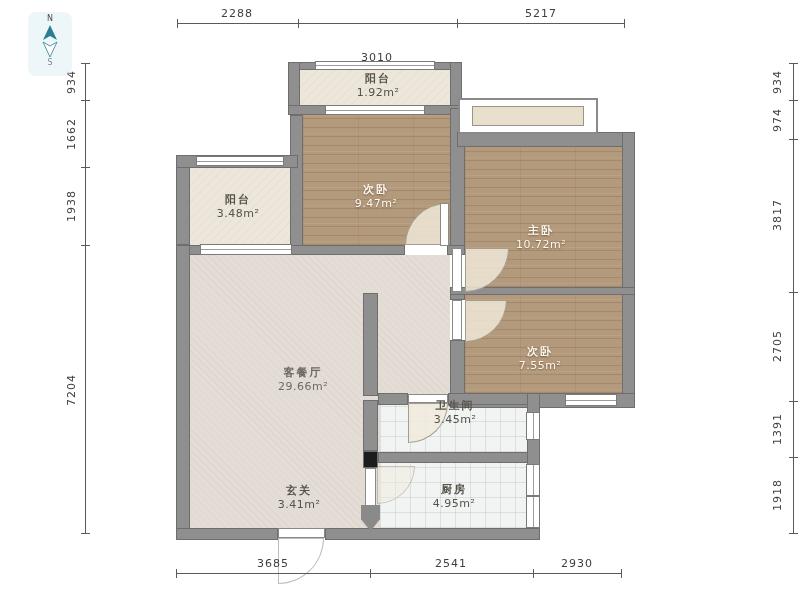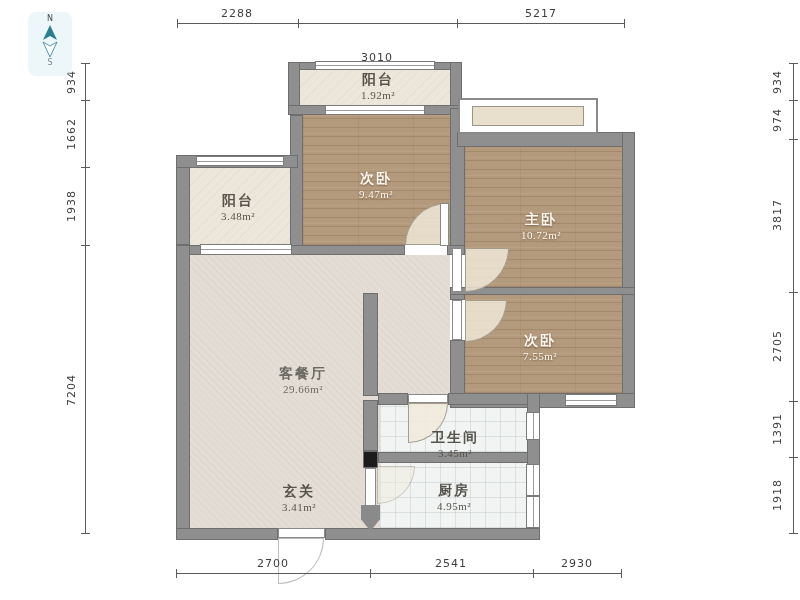--- a/index.html
+++ b/index.html
@@ -32,24 +32,24 @@
   .bay-inner{background:#e8dfcd;border:1px solid #9b9486;box-sizing:border-box;}
   
   .leaf{background:#fff;border:1px solid #8a8a8a;box-sizing:border-box;}
   .arc{background:rgba(240,234,219,.82);border:1px solid #a39d8e;box-sizing:border-box;}
   .arc-tl{border-radius:100% 0 0 0;}
   .arc-br{border-radius:0 0 100% 0;}
   .arc-white{background:rgba(255,255,255,.95);border-color:#bdbdbd;}
   .arrow-down{background:#8a8a8a;clip-path:polygon(0 0,100% 0,100% 55%,50% 100%,0 55%);}
   
   .room-label{position:absolute;transform:translate(-50%,-50%);text-align:center;line-height:1.3;white-space:nowrap;}
-  .room-label .rname{font-size:14px;font-weight:bold;letter-spacing:2px;display:block;}
-  .room-label .rarea{font-size:11px;display:block;letter-spacing:.5px;font-family:Liberation Serif, serif;}
+  .room-label .rname{font-size:11px;font-weight:bold;letter-spacing:2px;display:block;}
+  .room-label .rarea{font-size:11px;display:block;letter-spacing:.5px;}
   .lab-dark{color:#55534b;}
-  .lab-light{color:#fbf8f2;text-shadow:0 1px 2px rgba(70,45,20,.55);}
+  .lab-light{color:#fbf8f2;text-shadow:0 1px 2px rgba(70,45,20,.55);margin-top:12px;}
   .lab-gray{color:#6b6a62;}
   
   .dimline{background:#5a5a5a;}
   .tick{background:#5a5a5a;}
   .dim{position:absolute;transform:translate(-50%,-50%);font-size:11px;color:#3e3e3e;letter-spacing:1px;white-space:nowrap;}
   .dim-rot{transform:translate(-50%,-50%) rotate(-90deg);}
   
   .compass{position:absolute;left:28px;top:12px;width:44px;height:64px;text-align:center;
     background:rgba(215,238,243,.45);border-radius:8px;}
   .compass .cn{font-size:8px;color:#4a4a4a;display:block;line-height:10px;margin-top:2px;}
@@ -154,21 +154,21 @@
     <span class="rarea">3.48m²</span>
   </div>
   <div class="room-label lab-light" style="left:540px;top:347px;">
     <span class="rname">次卧</span>
     <span class="rarea">7.55m²</span>
   </div>
   <div class="room-label lab-gray" style="left:303px;top:380px;">
     <span class="rname">客餐厅</span>
     <span class="rarea">29.66m²</span>
   </div>
-  <div class="room-label lab-dark" style="left:455px;top:444px;">
+  <div class="room-label lab-dark" style="left:455px;top:413px;">
     <span class="rname">卫生间</span>
     <span class="rarea">3.45m²</span>
   </div>
   <div class="room-label lab-dark" style="left:299px;top:498px;">
     <span class="rname">玄关</span>
     <span class="rarea">3.41m²</span>
   </div>
   <div class="room-label lab-dark" style="left:454px;top:497px;">
     <span class="rname">厨房</span>
     <span class="rarea">4.95m²</span>
@@ -181,21 +181,21 @@
   <div class="abs tick" style="left:624px;top:19px;width:1px;height:9px;"></div>
   <div class="dim" style="left:237px;top:13px;">2288</div>
   <div class="dim" style="left:377px;top:13px;margin-top:44px;">3010</div>
   <div class="dim" style="left:541px;top:13px;">5217</div>
 
   <div class="abs dimline" style="left:176px;top:573px;width:446px;height:1px;"></div>
   <div class="abs tick" style="left:176px;top:569px;width:1px;height:9px;"></div>
   <div class="abs tick" style="left:370px;top:569px;width:1px;height:9px;"></div>
   <div class="abs tick" style="left:533px;top:569px;width:1px;height:9px;"></div>
   <div class="abs tick" style="left:621px;top:569px;width:1px;height:9px;"></div>
-  <div class="dim" style="left:273px;top:563px;">2700</div>
+  <div class="dim" style="left:273px;top:563px;">3685</div>
   <div class="dim" style="left:451px;top:563px;">2541</div>
   <div class="dim" style="left:577px;top:563px;">2930</div>
 
   <div class="abs dimline" style="left:85px;top:63px;width:1px;height:471px;"></div>
   <div class="abs tick" style="left:81px;top:63px;width:9px;height:1px;"></div>
   <div class="abs tick" style="left:81px;top:100px;width:9px;height:1px;"></div>
   <div class="abs tick" style="left:81px;top:167px;width:9px;height:1px;"></div>
   <div class="abs tick" style="left:81px;top:245px;width:9px;height:1px;"></div>
   <div class="abs tick" style="left:81px;top:533px;width:9px;height:1px;"></div>
   <div class="dim dim-rot" style="left:71px;top:82px;">934</div>

